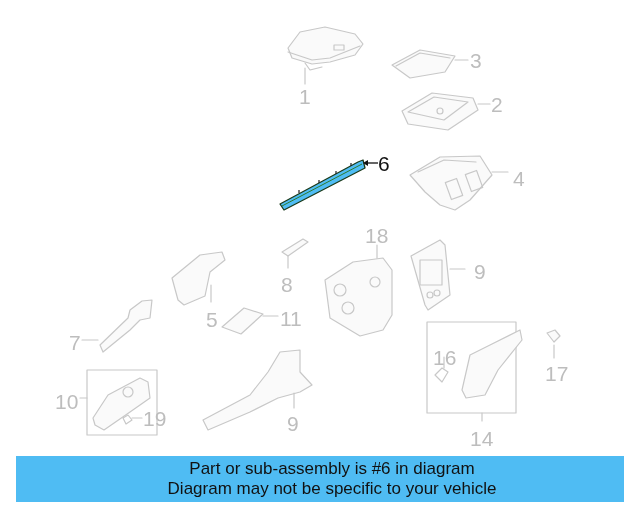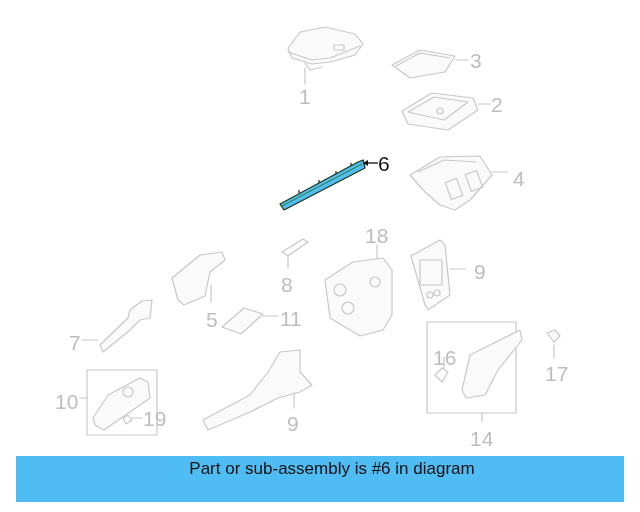--- a/index.html
+++ b/index.html
@@ -136,13 +136,14 @@
 <div class="callout" style="left:280px;top:308px;">11</div>
 <div class="callout" style="left:55px;top:391px;">10</div>
 <div class="callout" style="left:143px;top:408px;">19</div>
 <div class="callout" style="left:470px;top:428px;">14</div>
 <div class="callout" style="left:287px;top:413px;">9</div>
 <div class="callout" style="left:433px;top:339px;margin-top:8px;">16</div>
 <div class="callout" style="left:545px;top:363px;">17</div>
 
 <div id="banner">
   <div>Part or sub-assembly is #6 in diagram</div>
+  <div>Diagram may not be specific to your vehicle</div>
 </div>
 
 </body></html>

